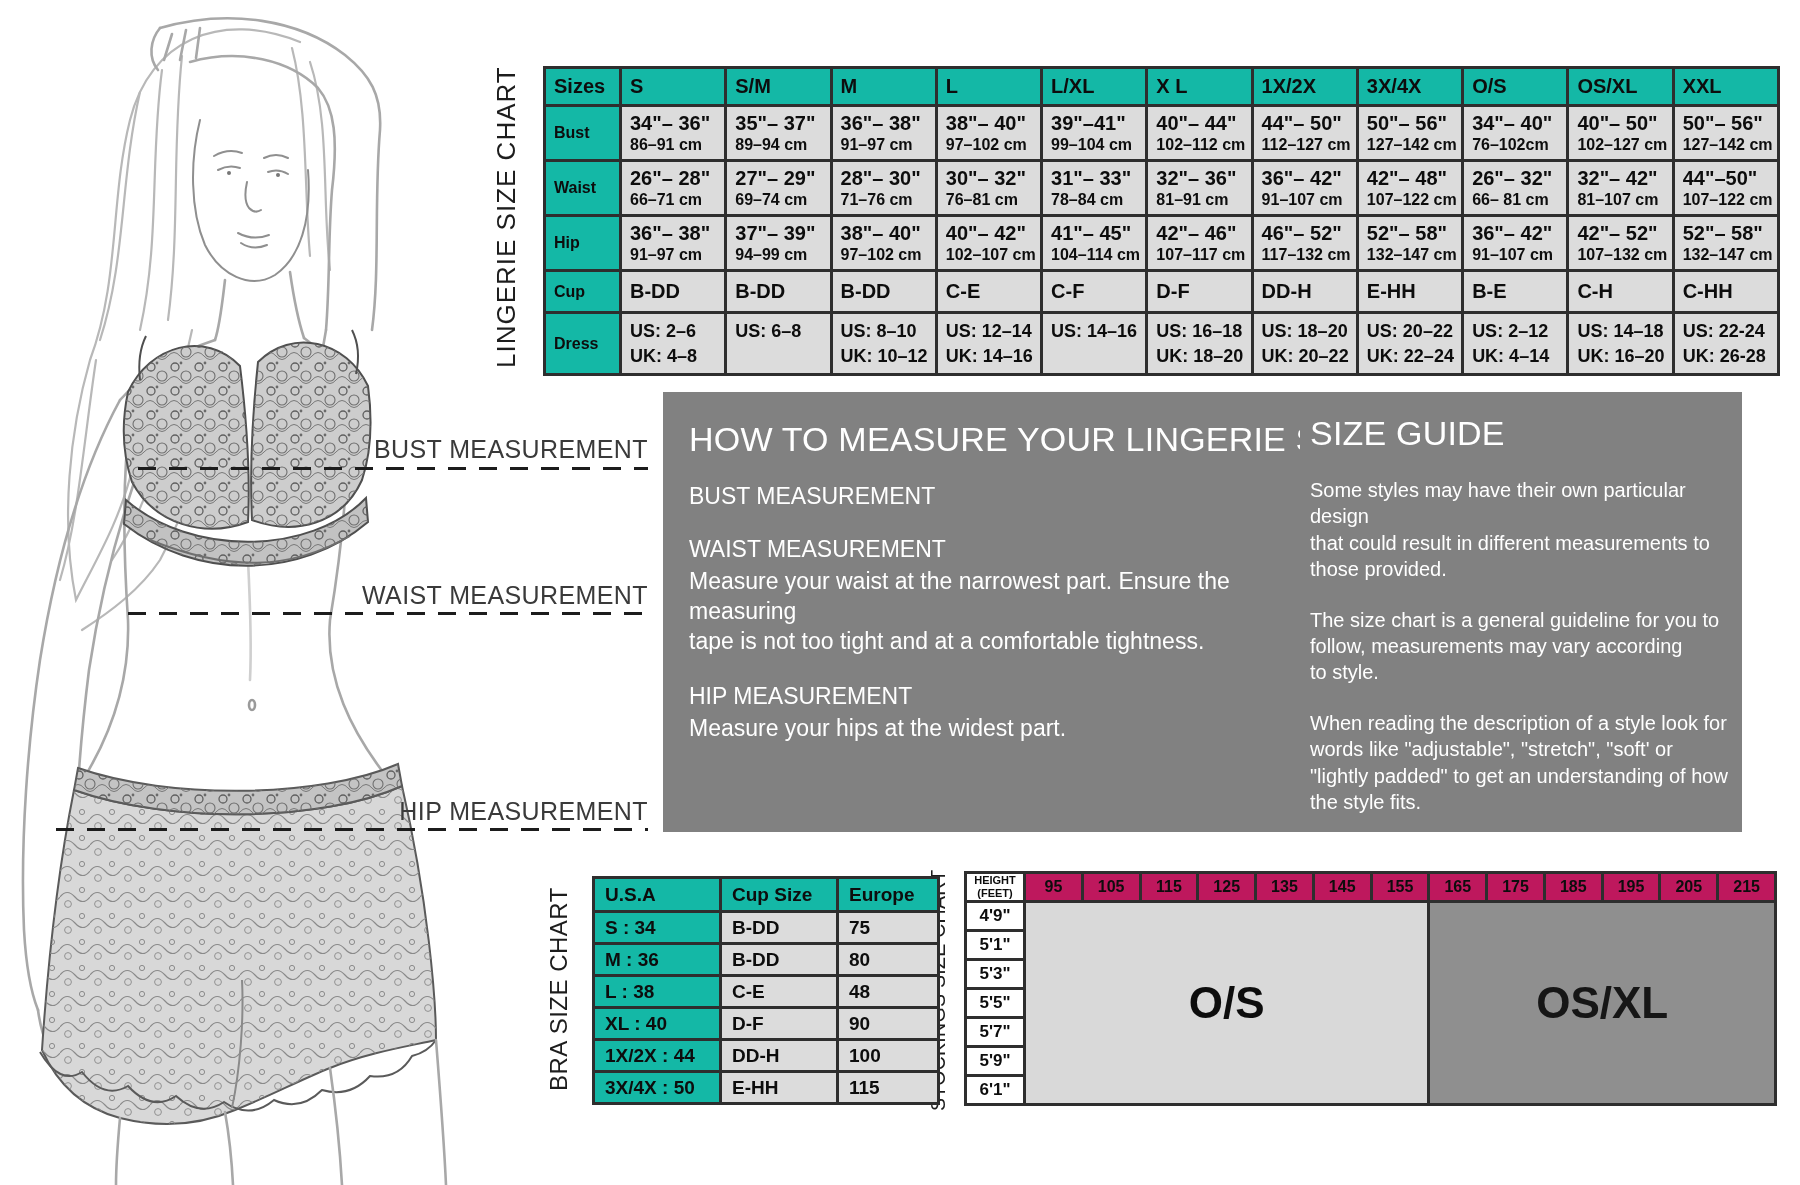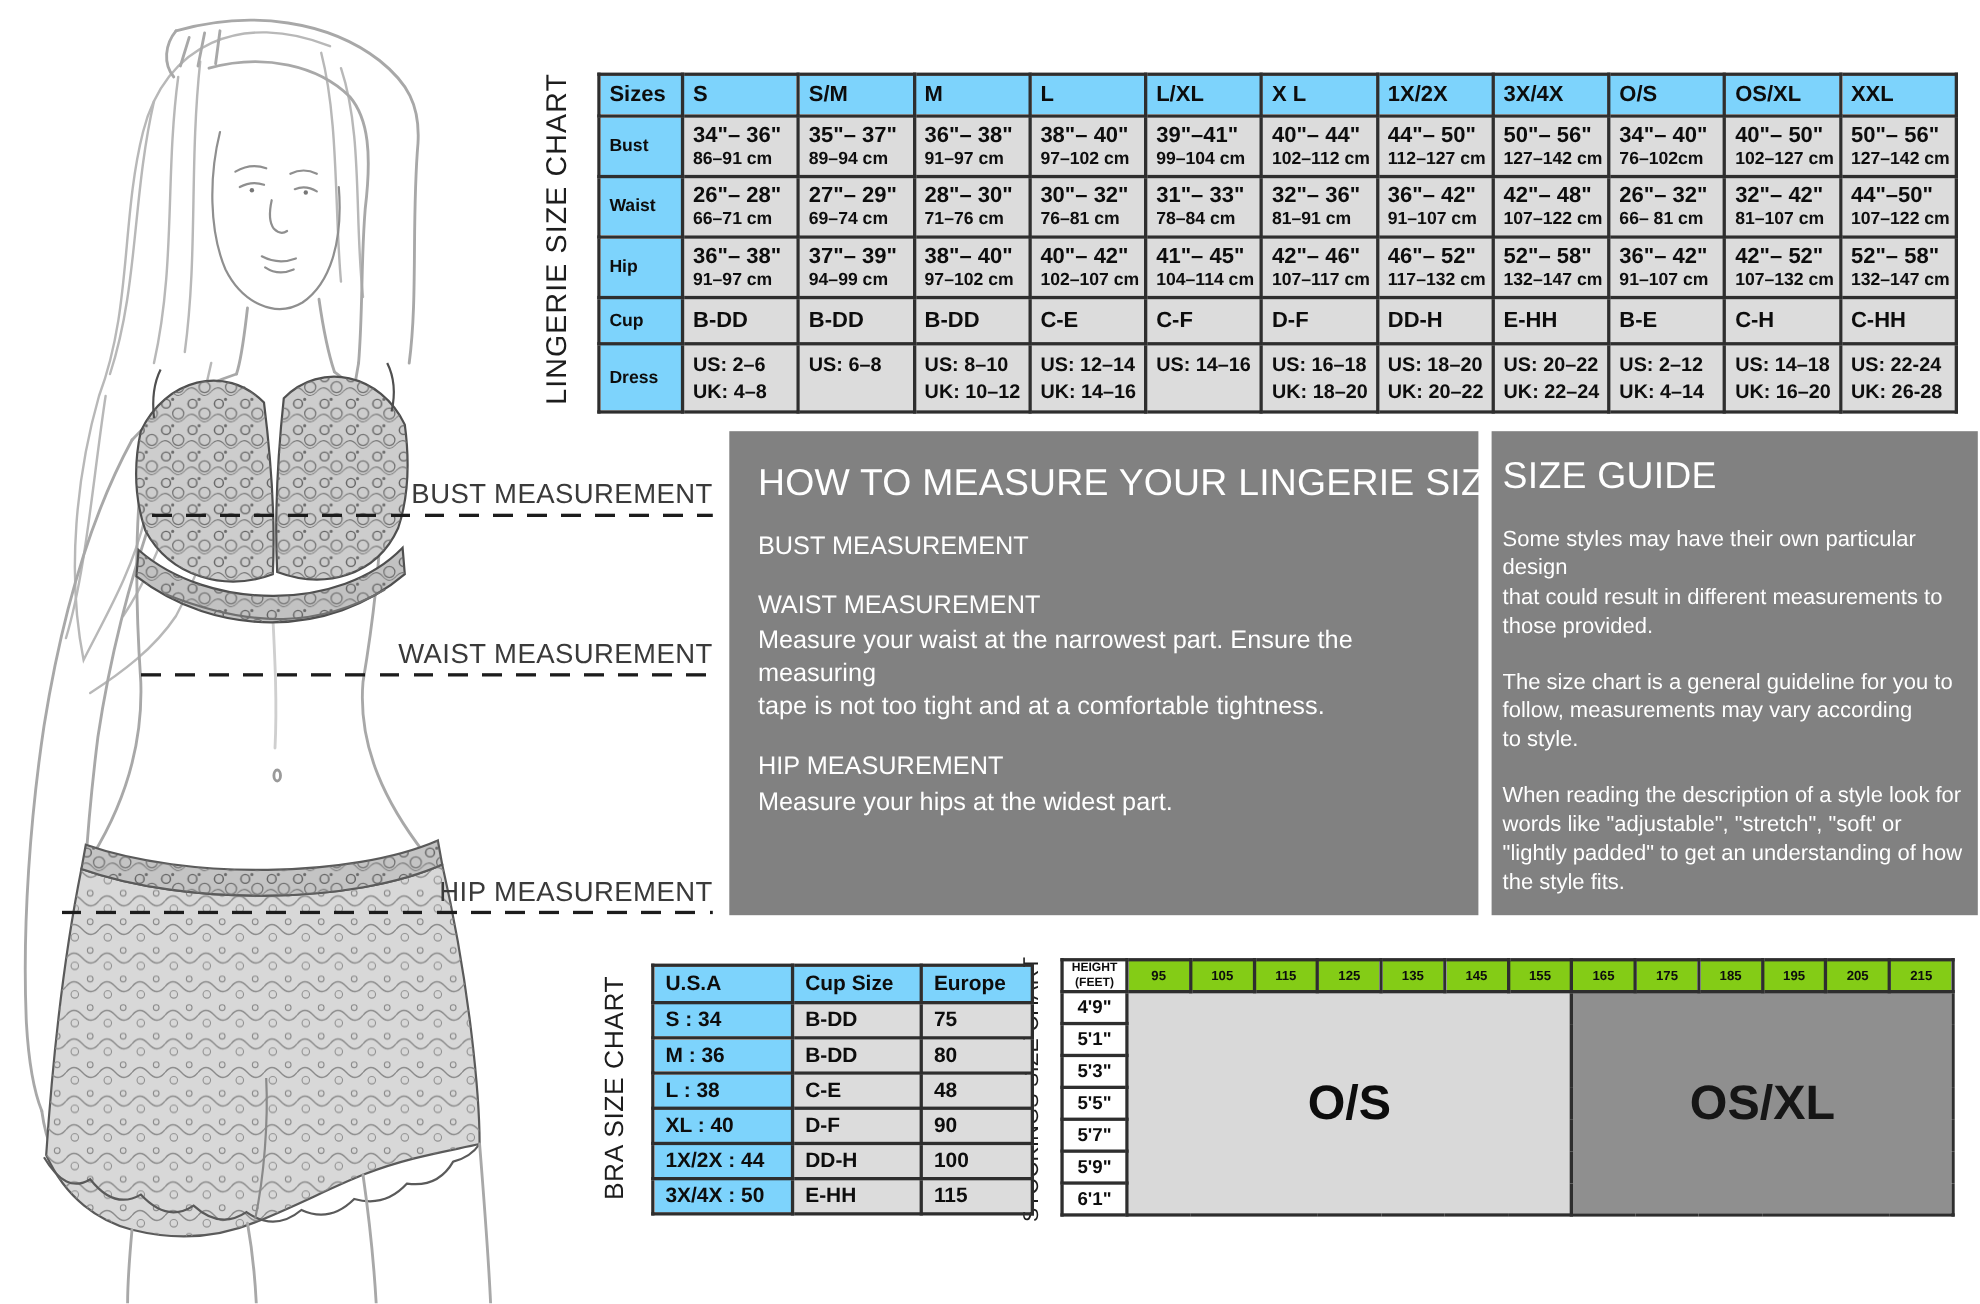--- a/index.html
+++ b/index.html
@@ -11,21 +11,21 @@
           display:flex;align-items:center;justify-content:center;
           color:#1d1d1d;font-weight:400;white-space:nowrap;}
   #vl-lingerie{left:486px;top:66px;height:303px;width:40px;font-size:26px;letter-spacing:1px;}
   #vl-bra{left:542px;top:876px;height:226px;width:34px;font-size:24px;letter-spacing:.5px;}
   #vl-stockings{left:922px;top:871px;height:238px;width:32px;font-size:19.5px;letter-spacing:.3px;}
 
   
   table{border-collapse:collapse;table-layout:fixed;position:absolute;}
   td,th{border:3px solid #2e2e2e;text-align:left;vertical-align:middle;
         padding:2px 4px 2px 8px;overflow:hidden;font-weight:700;color:#0d0d0d;}
-  .hdr{background:#7dd3fc;margin-left:17px;}
+  .hdr{background:#14b8a6;margin-left:17px;}
   .cellbg{background:#dcdcdc;}
 
   #lingerieTable{left:543px;top:66px;width:1237px;}
   #lingerieTable .r-hdr{height:38px;}
   #lingerieTable .r-meas{height:55px;}
   #lingerieTable .r-cup{height:42px;}
   #lingerieTable .r-dress{height:62px;}
   #lingerieTable th{font-size:20px;}
   .cell-val{font-size:20px;line-height:1.2;}
   .cell-sub{font-size:16px;line-height:1.25;}
@@ -33,31 +33,31 @@
   .dress-line{font-size:18px;line-height:1.4;}
 
   #braTable{left:592px;top:876px;width:345px;}
   #braTable th,#braTable td{font-size:19px;padding-left:10px;}
   #braTable tr{height:32px;}
   #braTable tr.head{height:34px;}
 
   #stockTable{left:964px;top:871px;width:813px;}
   #stockTable th,#stockTable td{text-align:center;padding:0;}
   #stockTable .corner{font-size:11px;line-height:1.2;white-space:pre-line;background:#fff;}
-  #stockTable .wt{font-size:12px;background:#84cc16;}
+  #stockTable .wt{font-size:16px;background:#be185d;}
   #stockTable .ht{font-size:17px;background:#fff;}
   #stockTable tr{height:29px;}
   #stockTable tr.head{height:21px;}
   .region-os{background:#d9d9d9;font-size:44px;font-weight:700;}
   .region-osxl{background:#8f8f8f;font-size:44px;font-weight:700;color:#161616;}
 
   
   .panel{position:absolute;background:#818181;color:#ffffff;box-sizing:border-box;}
   #measurePanel{left:663px;top:392px;width:681px;height:440px;padding:22px 26px;}
-  #guidePanel{left:1356px;top:392px;width:442px;height:440px;padding:16px 10px;}
+  #guidePanel{left:1300px;top:392px;width:442px;height:440px;padding:16px 10px;}
   .panel-title{font-size:34px;font-weight:400;letter-spacing:.2px;margin:6px 0 24px 0;white-space:nowrap;}
   .sec{margin-bottom:26px;}
   .sec-head{font-size:23px;margin-bottom:4px;}
   .sec-body{font-size:23px;line-height:1.3;white-space:pre-line;}
   .para{font-size:20px;line-height:1.32;margin-bottom:24px;white-space:pre-line;}
 
   
   .mlabel{position:absolute;width:400px;text-align:right;font-size:25px;color:#3a3a3a;
           letter-spacing:.4px;white-space:nowrap;}
   .mline{position:absolute;height:3px;

